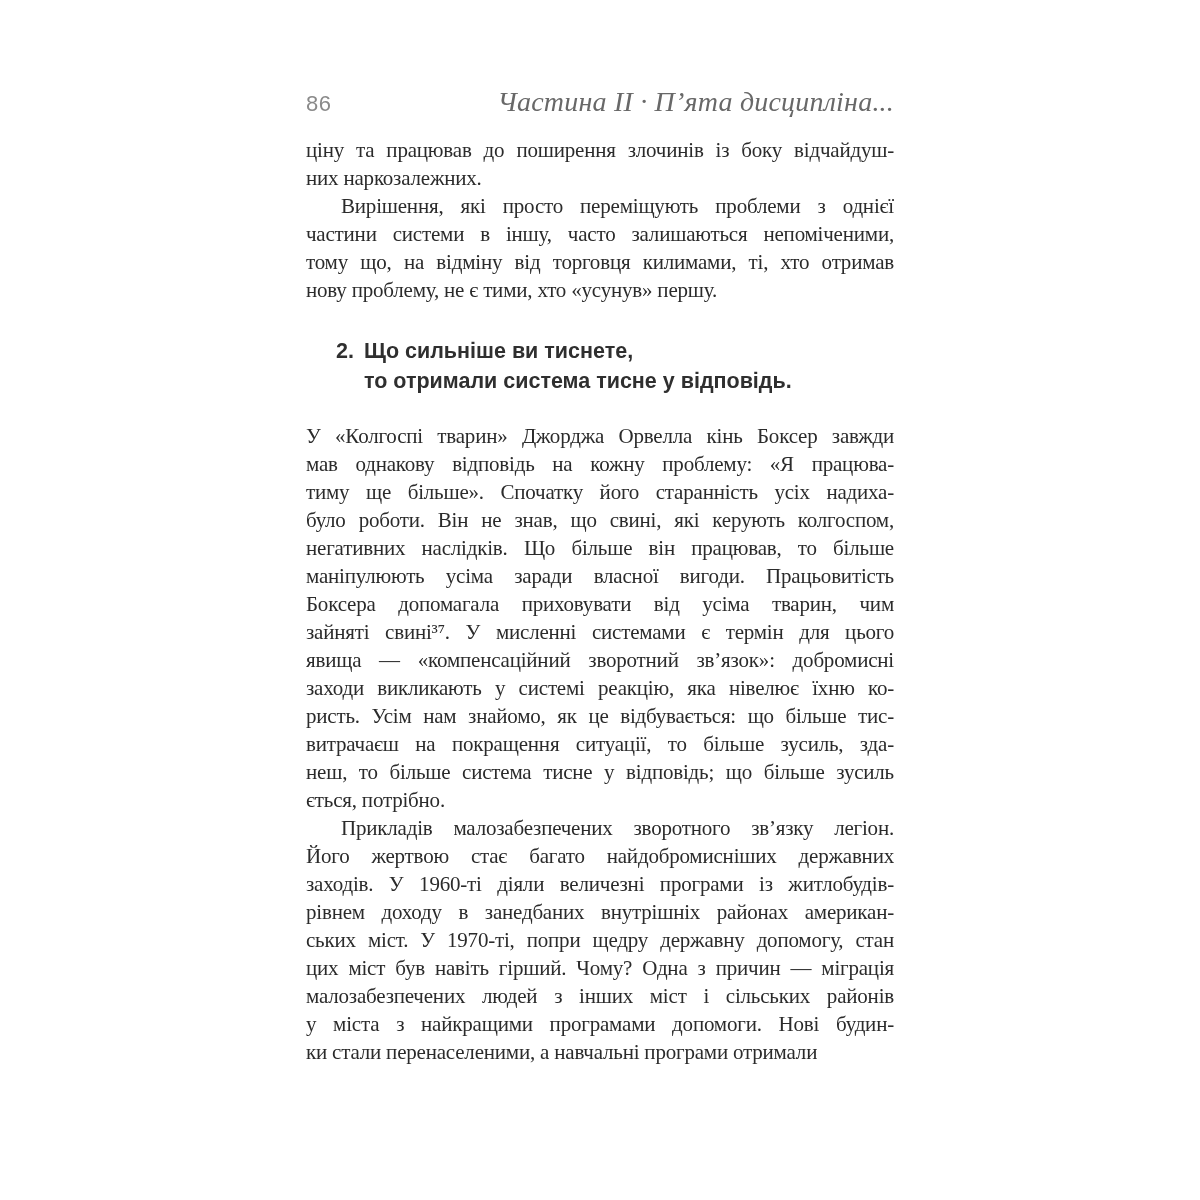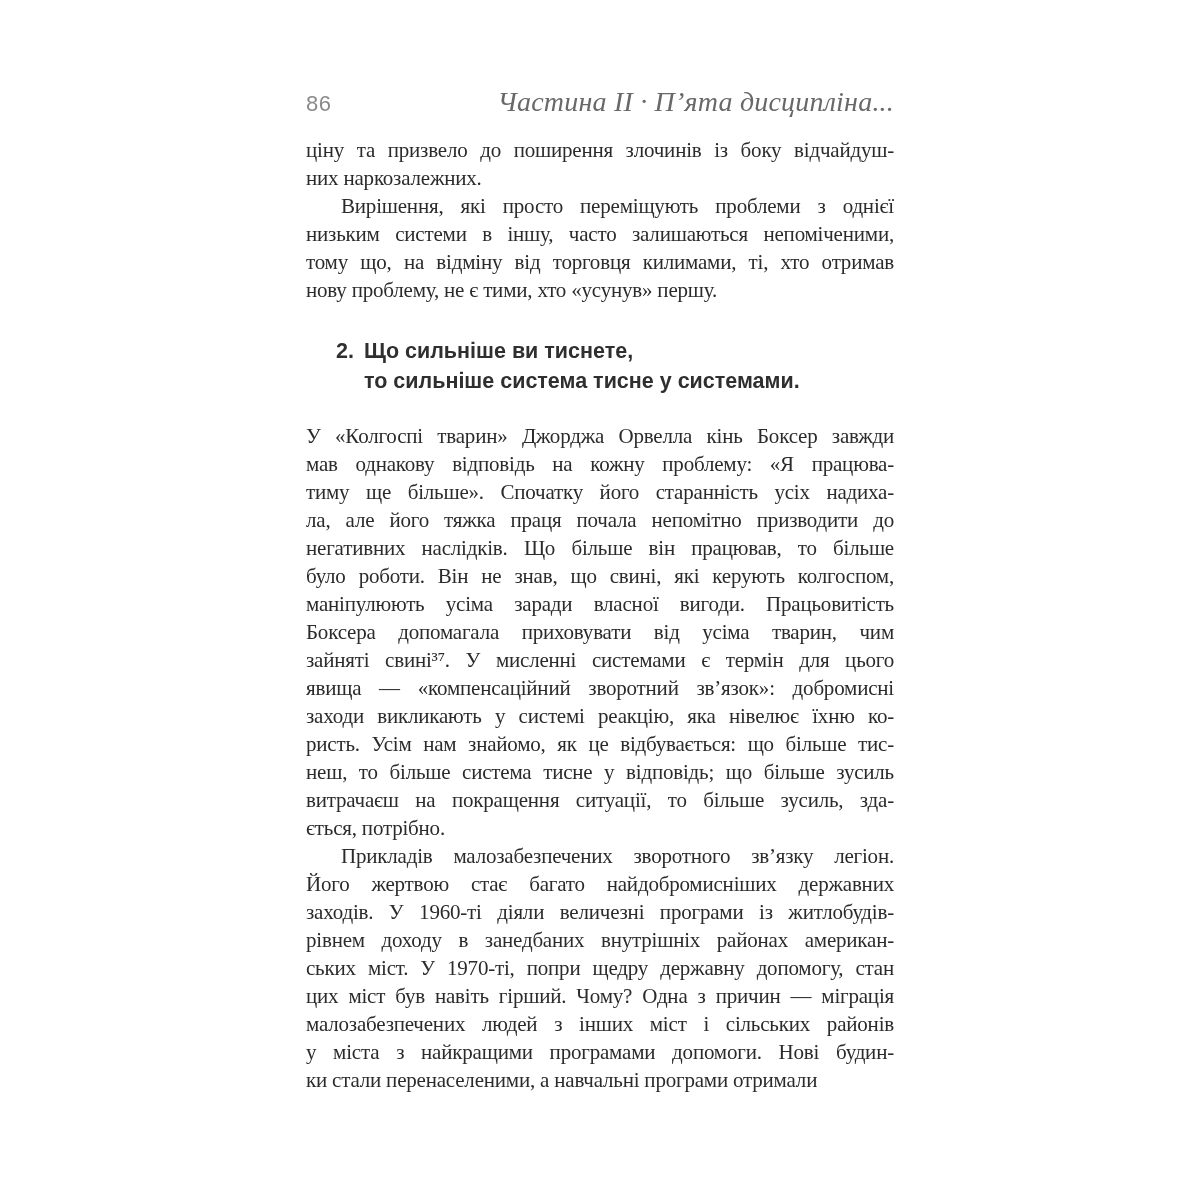--- a/index.html
+++ b/index.html
@@ -75,51 +75,50 @@
 <body>
 
 <div class="page">
   <header class="running-head">
     <span class="page-number">86</span>
     <span class="rhead-title">Частина II · П’ята дисципліна...</span>
   </header>
 
   <main class="content" id="content">
       <div class="paragraph">
-        <div class="line">ціну та призвело до поширення злочинів із боку відчайдуш-</div>
+        <div class="line">ціну та працював до поширення злочинів із боку відчайдуш-</div>
         <div class="line para-end">них наркозалежних.</div>
       </div>
       <div class="paragraph">
         <div class="line first-indent">Вирішення, які просто переміщують проблеми з однієї</div>
-        <div class="line">низьким системи в іншу, часто залишаються непоміченими,</div>
+        <div class="line">частини системи в іншу, часто залишаються непоміченими,</div>
         <div class="line">тому що, на відміну від торговця килимами, ті, хто отримав</div>
         <div class="line para-end">нову проблему, не є тими, хто «усунув» першу.</div>
       </div>
       <div class="heading">
         <span class="h-num">2.</span>
         <div class="h-lines">
           <div class="h-line">Що сильніше ви тиснете,</div>
-          <div class="h-line">то сильніше система тисне у системами.</div>
+          <div class="h-line">то отримали система тисне у відповідь.</div>
         </div>
       </div>
       <div class="paragraph">
         <div class="line">У «Колгоспі тварин» Джорджа Орвелла кінь Боксер завжди</div>
         <div class="line">мав однакову відповідь на кожну проблему: «Я працюва-</div>
         <div class="line">тиму ще більше». Спочатку його старанність усіх надиха-</div>
-        <div class="line">ла, але його тяжка праця почала непомітно призводити до</div>
+        <div class="line">було роботи. Він не знав, що свині, які керують колгоспом,</div>
         <div class="line">негативних наслідків. Що більше він працював, то більше</div>
-        <div class="line">було роботи. Він не знав, що свині, які керують колгоспом,</div>
         <div class="line">маніпулюють усіма заради власної вигоди. Працьовитість</div>
         <div class="line">Боксера допомагала приховувати від усіма тварин, чим</div>
         <div class="line">зайняті свині³⁷. У мисленні системами є термін для цього</div>
         <div class="line">явища — «компенсаційний зворотний зв’язок»: добромисні</div>
         <div class="line">заходи викликають у системі реакцію, яка нівелює їхню ко-</div>
         <div class="line">ристь. Усім нам знайомо, як це відбувається: що більше тис-</div>
+        <div class="line">витрачаєш на покращення ситуації, то більше зусиль, зда-</div>
         <div class="line">неш, то більше система тисне у відповідь; що більше зусиль</div>
-        <div class="line">витрачаєш на покращення ситуації, то більше зусиль, зда-</div>
         <div class="line para-end">ється, потрібно.</div>
       </div>
       <div class="paragraph">
         <div class="line first-indent">Прикладів малозабезпечених зворотного зв’язку легіон.</div>
         <div class="line">Його жертвою стає багато найдобромисніших державних</div>
         <div class="line">заходів. У 1960-ті діяли величезні програми із житлобудів-</div>
         <div class="line">рівнем доходу в занедбаних внутрішніх районах американ-</div>
         <div class="line">ських міст. У 1970-ті, попри щедру державну допомогу, стан</div>
         <div class="line">цих міст був навіть гірший. Чому? Одна з причин — міграція</div>
         <div class="line">малозабезпечених людей з інших міст і сільських районів</div>

